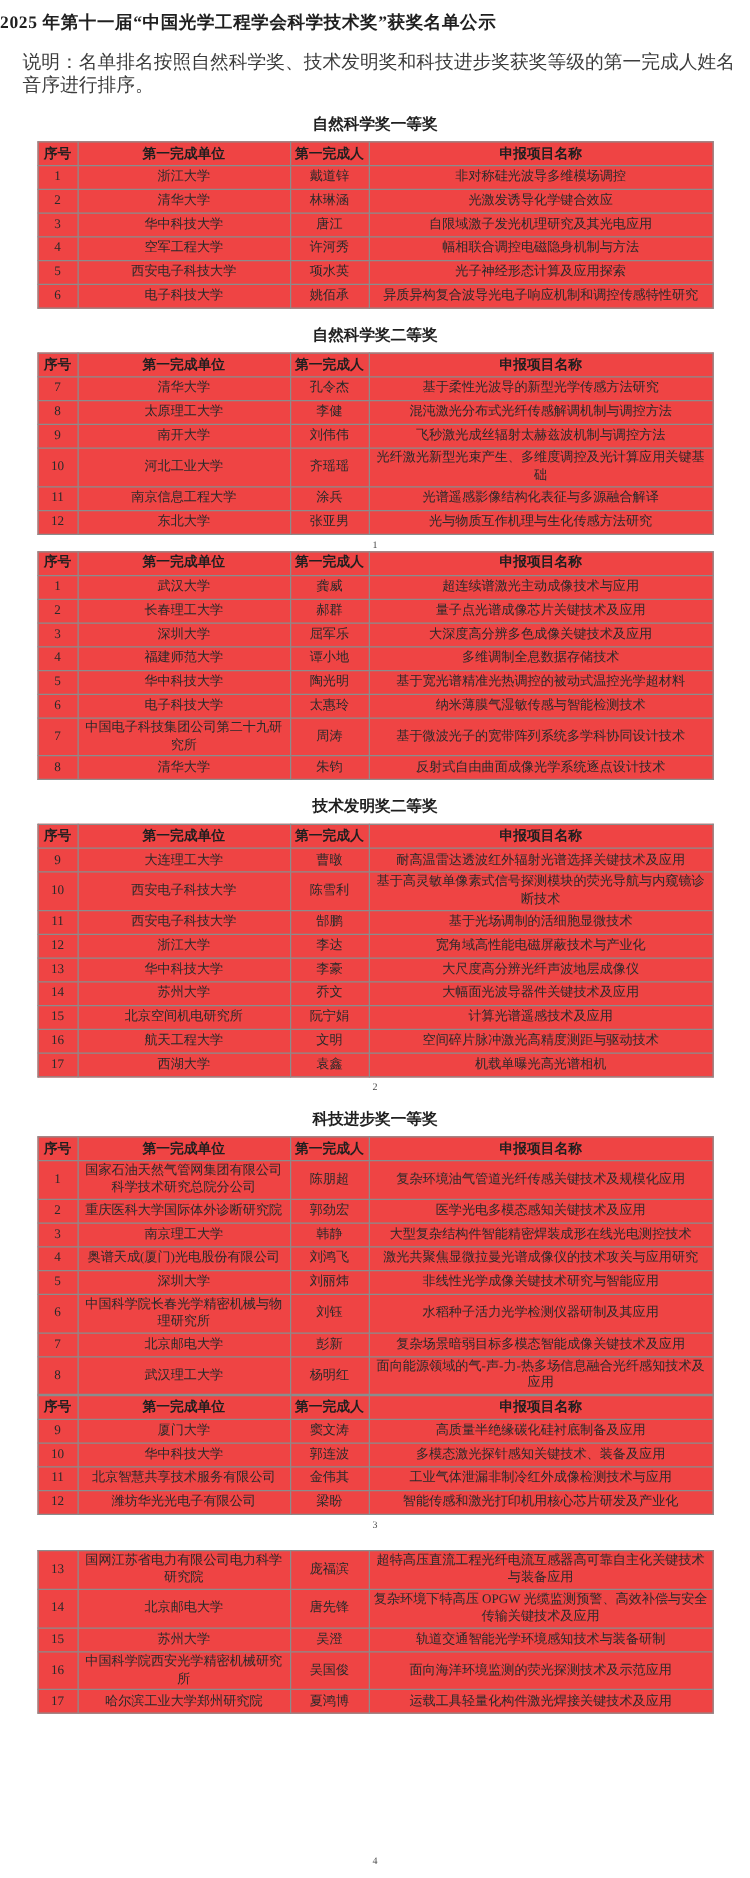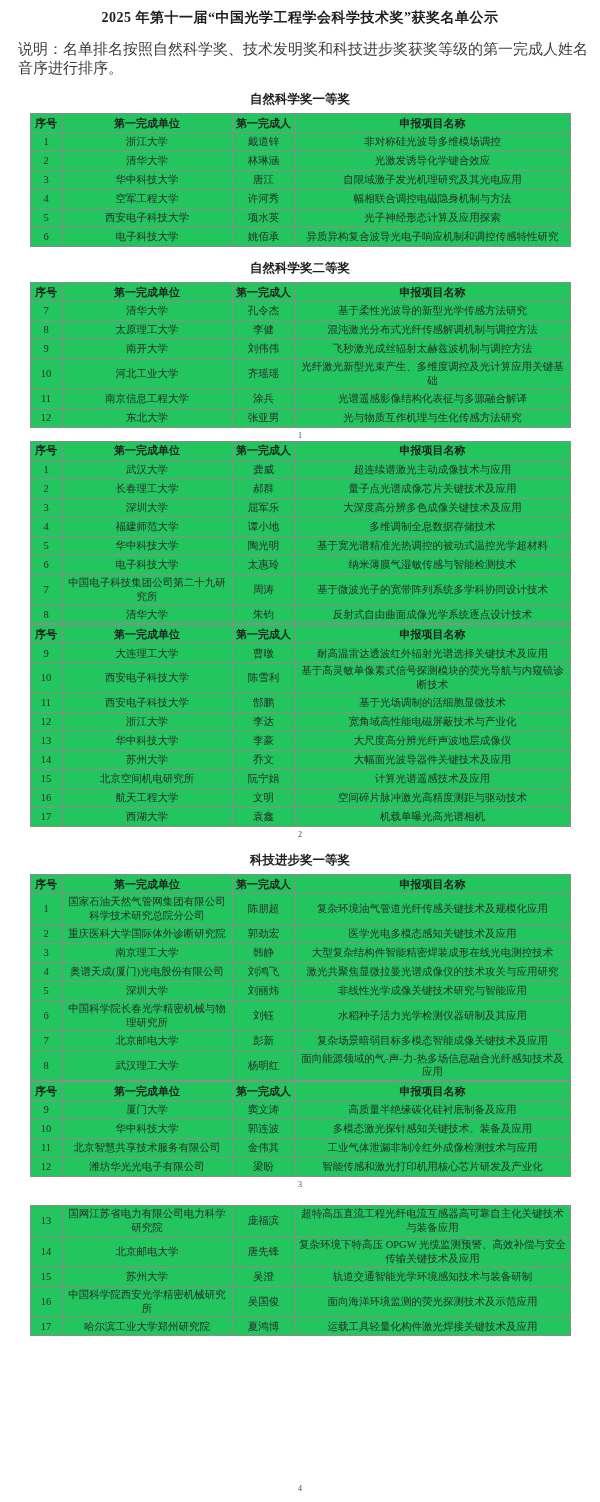--- a/index.html
+++ b/index.html
@@ -2,33 +2,33 @@
 <html><head>
 <meta charset="utf-8">
 <style>
   html,body{margin:0;padding:0}
   body{
     width:600px;height:1502px;position:relative;background:#ffffff;
     font-family:"Liberation Serif","DejaVu Serif",serif;color:#262626;
     overflow:hidden;
   }
   .doc-title{
-    text-align:center;font-weight:bold;font-size:14px;
+    font-weight:bold;font-size:14px;
     padding-top:9px;letter-spacing:.5px;color:#1f1f1f;
   }
   .doc-note{font-size:15px;margin:13px 0 0 18px;color:#3c3c3c}
   .section-title{
     text-align:center;font-size:12.5px;font-weight:bold;
     margin:13px 0 5px;color:#1f1f1f;
   }
   .section-title:empty{display:none}
   .award-block.continuation table{margin-top:16px}
   table{
     width:540px;margin:0 auto;border-collapse:collapse;table-layout:fixed;
-    background:#22c55e;
+    background:#ef4444;
   }
   col.c-no{width:32px}
   col.c-unit{width:170px}
   col.c-person{width:63px}
   col.c-project{width:275px}
   th,td{
     border:1px solid #8c8c8c;text-align:center;vertical-align:middle;
     font-size:10.5px;line-height:1.32;padding:1px 3px;height:16px;
     word-break:break-all;color:#2a2a2a;
   }
@@ -230,20 +230,21 @@
           <td>清华大学</td>
           <td>朱钧</td>
           <td>反射式自由曲面成像光学系统逐点设计技术</td>
         </tr>
       </tbody>
   </table>
 
 </section>
 
 <section class="award-block">
+  <h2 class="section-title">技术发明奖二等奖</h2>
   <table>
     <colgroup>
         <col class="c-no">
         <col class="c-unit">
         <col class="c-person">
         <col class="c-project">
       </colgroup>
     <thead>
         <tr>
           <th>序号</th>

